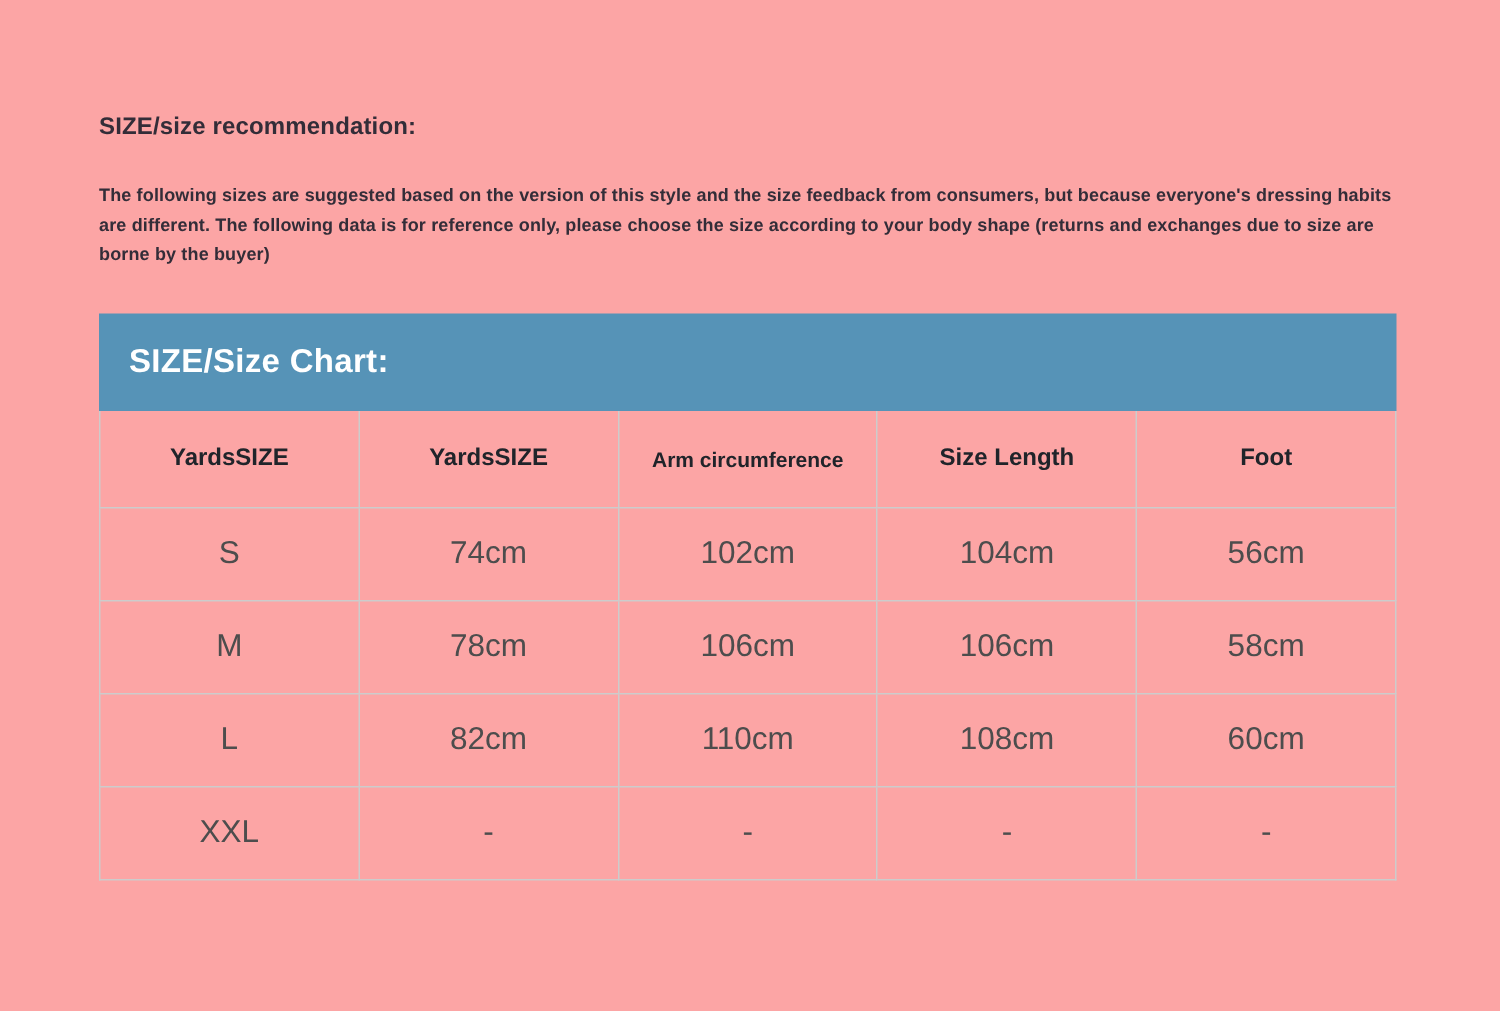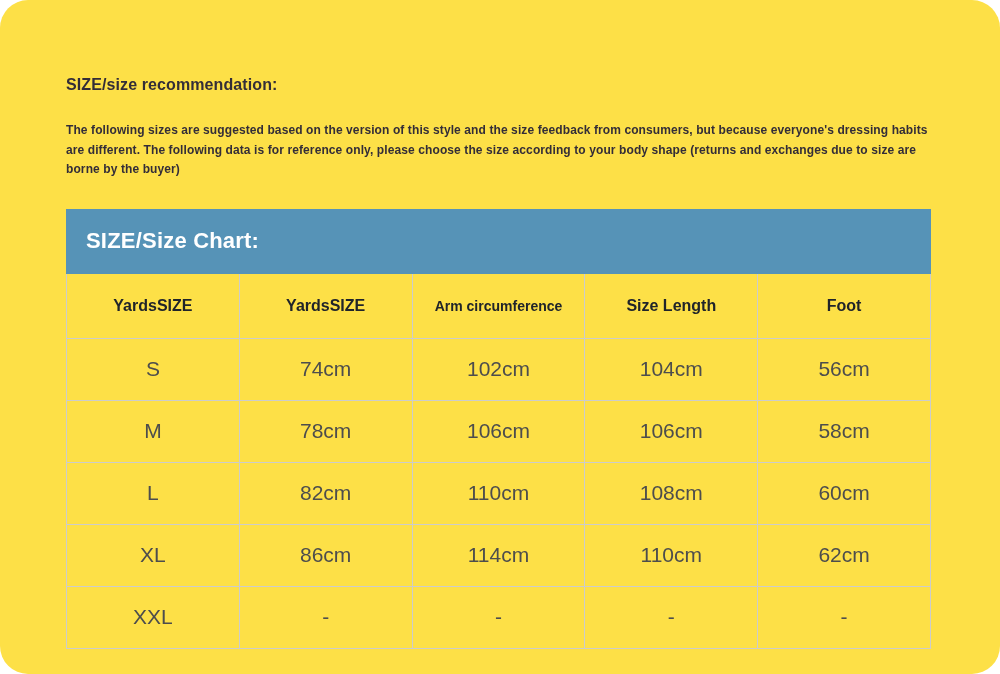--- a/index.html
+++ b/index.html
@@ -5,23 +5,22 @@
   html, body {
     margin: 0;
     padding: 0;
     background: #ffffff;
     font-family: "Liberation Sans", "DejaVu Sans", sans-serif;
   }
   .page {
     position: relative;
     width: 1000px;
     height: 674px;
-    background: #fde047;
+    background: #fca5a5;
     overflow: hidden;
-    border-radius: 28px;
   }
   .content {
     position: absolute;
     left: 66px;
     top: 76px;
     width: 868px;
   }
   .rec-heading {
     font-size: 16px;
     font-weight: bold;
@@ -138,27 +137,20 @@
             <td>58cm</td>
           </tr>
           <tr>
             <td>L</td>
             <td>82cm</td>
             <td>110cm</td>
             <td>108cm</td>
             <td>60cm</td>
           </tr>
           <tr>
-            <td>XL</td>
-            <td>86cm</td>
-            <td>114cm</td>
-            <td>110cm</td>
-            <td>62cm</td>
-          </tr>
-          <tr>
             <td>XXL</td>
             <td>-</td>
             <td>-</td>
             <td>-</td>
             <td>-</td>
           </tr>
         </tbody>
       </table>
 
     </div>

